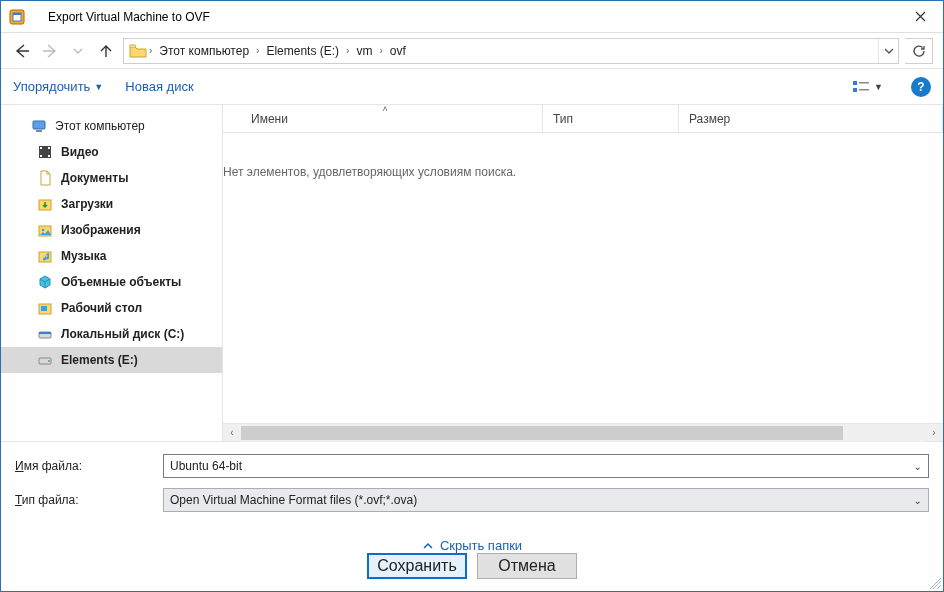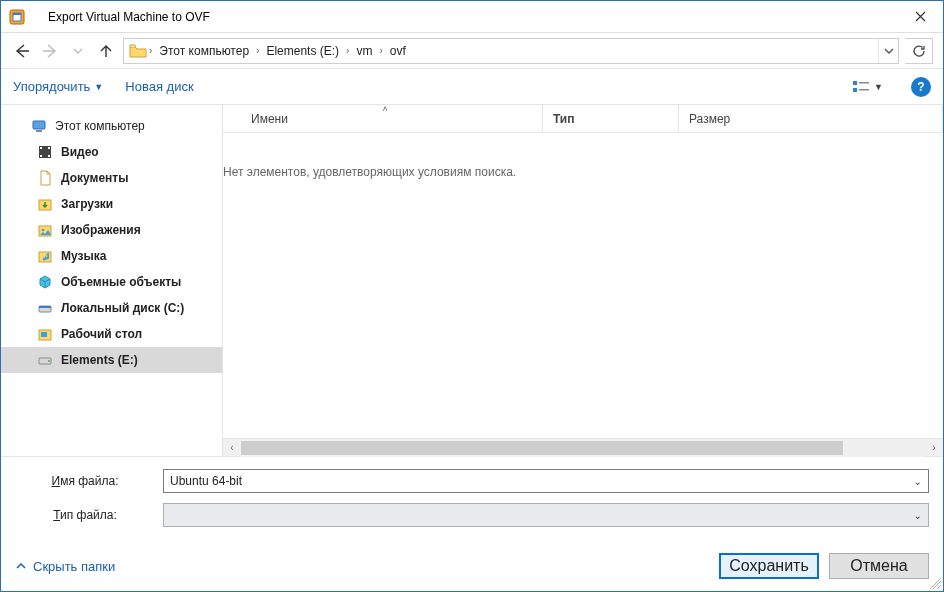--- a/index.html
+++ b/index.html
@@ -36,37 +36,37 @@
   .tree-item{ display:flex; align-items:center; height:26px; padding-left:30px; gap:8px; font-size:12px;}
   .tree-item.level1{ padding-left:36px;font-weight:bold;}
   .tree-item.selected{ background:#d9d9d9;}
   .tree-icon{ width:16px; height:16px; flex-shrink:0;}
   .filepanel{ flex:1; display:flex; flex-direction:column; min-width:0;}
   .columns{ height:28px; display:flex; align-items:center; border-bottom:1px solid #e5e5e5; color:#444; font-size:12px;}
   .col{ padding:0 10px; display:flex; align-items:center; height:100%; border-right:1px solid #e5e5e5;}
   .col-name{ width:320px; position:relative; padding-left:28px;}
   .sort-caret{ position:absolute; left:50%; top:-1px; font-size:9px; color:#666;}
   .col-date{ width:140px;}
-  .col-type{ width:136px;font-weight:bold;}
+  .col-type{ width:136px;}
   .col-size{ flex:1; text-align:left;}
   .listbody{ flex:1; position:relative; overflow:hidden;}
   .empty-text{ color:#666; font-size:12px; padding-top:32px;}
   .hscroll{ height:18px; background:#f0f0f0; border-top:1px solid #e5e5e5; display:flex; align-items:center;}
   .hs-btn{ width:18px; height:18px; background:#f0f0f0; display:flex; align-items:center; justify-content:center; font-size:10px; color:#666;}
   .hs-track{ flex:1; height:18px; background:#f0f0f0; position:relative;}
   .hs-thumb{ position:absolute; left:0; top:2px; height:14px; width:88%; background:#cdcdcd;}
   
   .bottom{ border-top:1px solid #e5e5e5; padding:12px 14px; display:flex; flex-direction:column; gap:10px;}
   .form-row{ display:flex; align-items:center; gap:8px;}
-  .form-label{ width:140px; text-align:center; font-size:12px;}
+  .form-label{ width:140px; text-align:left; font-size:12px;}
   .underline{ text-decoration:underline;}
   .combo{ flex:1; height:24px; border:1px solid #7a7a7a; background:#fff; display:flex; align-items:center; padding:0 6px; position:relative; font-size:12px;}
   .combo.readonly{ background:#e8eaed; border-color:#adadad;}
   .combo .caret{ margin-left:auto; font-size:10px; color:#444;}
-  .button-row{ display:flex; justify-content:space-between; align-items:center; padding-top:16px;}
+  .button-row{ display:flex; justify-content:space-between; align-items:center; padding-top:16px;flex-direction:column;}
   .hide-link{ display:flex; align-items:center; gap:6px; color:#1a5fb4; font-size:13px;}
   .btns{ display:flex; gap:10px;}
   .btn{ width:100px; height:26px; border:1px solid #adadad; background:#e1e1e1; display:flex; align-items:center; justify-content:center; font-size:16px;}
   .btn.primary{ border:2px solid #0b6fcb; background:#e5f1fb;}
   
   .sidebar::-webkit-scrollbar{ width:17px; }
   .sidebar::-webkit-scrollbar-thumb{ background:#cdcdcd; }
   .sidebar::-webkit-scrollbar-track{ background:#f0f0f0; }
   
   .grip{ position:absolute; right:2px; bottom:2px; width:12px; height:12px; background:
@@ -212,31 +212,31 @@
       </div>
       <div class="tree-item level1">
         <svg class="tree-icon" viewBox="0 0 16 16">
             <path d="M8 2 l5 3 v6 l-5 3 l-5 -3 v-6 z" fill="#46c2e6" stroke="#2a8fb3"></path>
             <path d="M3 5 l5 3 l5 -3 M8 8 v6" stroke="#2a8fb3" fill="none"></path>
           </svg>
         <span>Объемные объекты</span>
       </div>
       <div class="tree-item level1">
         <svg class="tree-icon" viewBox="0 0 16 16">
+            <rect x="2" y="4" width="12" height="10" fill="#ffd86b" stroke="#caa23a"></rect>
+            <rect x="4" y="6" width="6" height="5" fill="#3aa0e6"></rect>
+          </svg>
+        <span>Рабочий стол</span>
+      </div>
+      <div class="tree-item level1">
+        <svg class="tree-icon" viewBox="0 0 16 16">
             <rect x="2" y="6" width="12" height="6" rx="1" fill="#d9d9d9" stroke="#888"></rect>
             <rect x="2" y="6" width="12" height="2" fill="#3a7bd5"></rect>
           </svg>
         <span>Локальный диск (C:)</span>
-      </div>
-      <div class="tree-item level1">
-        <svg class="tree-icon" viewBox="0 0 16 16">
-            <rect x="2" y="4" width="12" height="10" fill="#ffd86b" stroke="#caa23a"></rect>
-            <rect x="4" y="6" width="6" height="5" fill="#3aa0e6"></rect>
-          </svg>
-        <span>Рабочий стол</span>
       </div>
       <div class="tree-item level1 selected">
         <svg class="tree-icon" viewBox="0 0 16 16">
             <rect x="2" y="6" width="12" height="6" rx="1" fill="#d9d9d9" stroke="#888"></rect>
             <circle cx="12" cy="9" r="1" fill="#5a5"></circle>
           </svg>
         <span>Elements (E:)</span>
       </div>
     </div>
 
@@ -270,20 +270,21 @@
     <div class="form-row">
       <div class="form-label"><span class="underline">И</span><span>мя файла:</span></div>
       <div class="combo">
         <span>Ubuntu 64-bit</span>
         <span class="caret">⌄</span>
       </div>
     </div>
     <div class="form-row">
       <div class="form-label"><span class="underline">Т</span><span>ип файла:</span></div>
       <div class="combo readonly">
+        <span>Open Virtual Machine Format files (*.ovf;*.ova)</span>
         <span class="caret">⌄</span>
       </div>
     </div>
     <div class="button-row">
       <div class="hide-link">
         <svg width="12" height="12" viewBox="0 0 12 12">
             <path d="M2 8 L6 4 L10 8" stroke="#1a5fb4" stroke-width="1.5" fill="none"></path>
           </svg>
         <span>Скрыть папки</span>
       </div>

